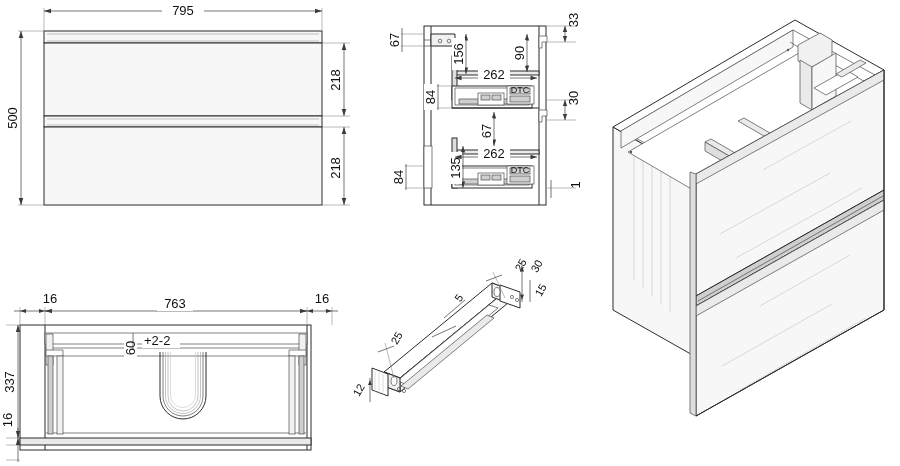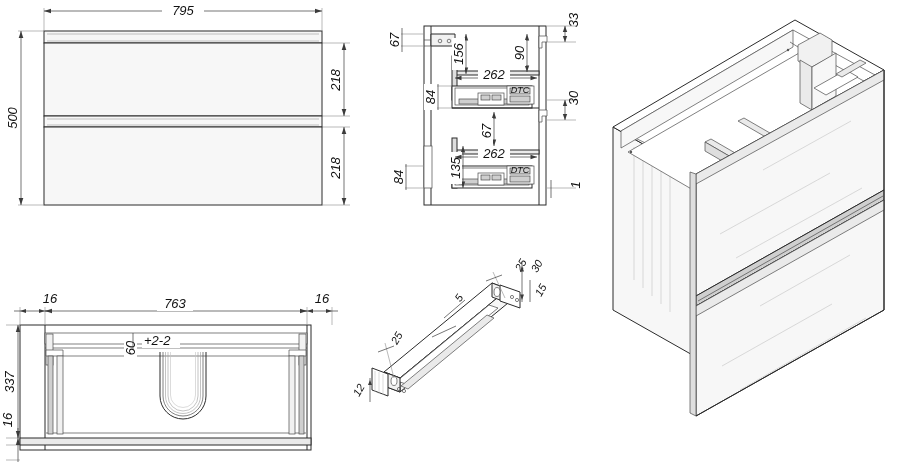--- a/index.html
+++ b/index.html
@@ -1,18 +1,18 @@
 <!DOCTYPE html>
 <html><head>
 <meta charset="utf-8">
 <style>
   html,body{margin:0;padding:0;background:#ffffff;}
   body{width:900px;height:466px;position:relative;overflow:hidden;
        font-family:"Liberation Sans",sans-serif;color:#1a1a1a;}
-  .stage{position:absolute;inset:0;font-style:italic;}
+  .stage{position:absolute;inset:0;}
   svg{display:block;}
   .dimtext{font-family:"Liberation Sans",sans-serif;font-size:13px;fill:#111;}
   .dimtext-sm{font-family:"Liberation Sans",sans-serif;font-size:11px;fill:#111;}
   .dimtext-xs{font-family:"Liberation Sans",sans-serif;font-size:9px;fill:#111;}
   .ln{stroke:#2b2b2b;fill:none;stroke-width:1;}
   .ln-thin{stroke:#4a4a4a;fill:none;stroke-width:.7;}
   .ln-light{stroke:#9a9a9a;fill:none;stroke-width:.6;}
   .ln-vlight{stroke:#c2c2c2;fill:none;stroke-width:.6;}
   .dim{stroke:#3b3b3b;fill:none;stroke-width:.7;}
   .ext{stroke:#8c8c8c;fill:none;stroke-width:.6;}

